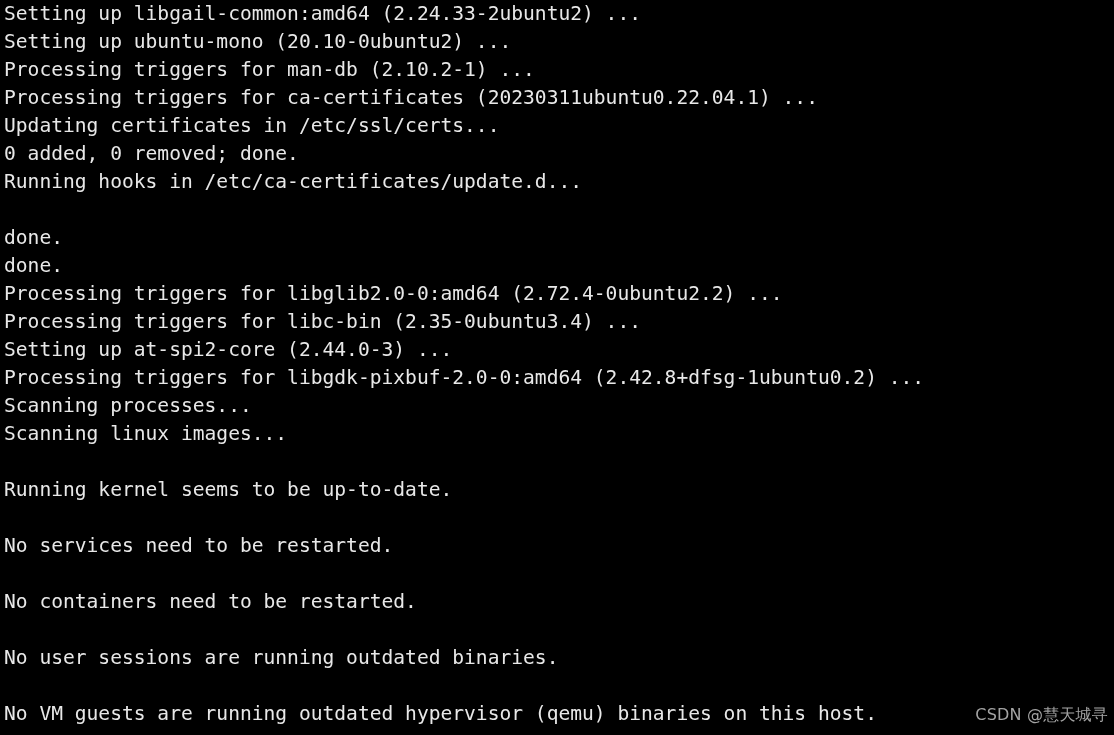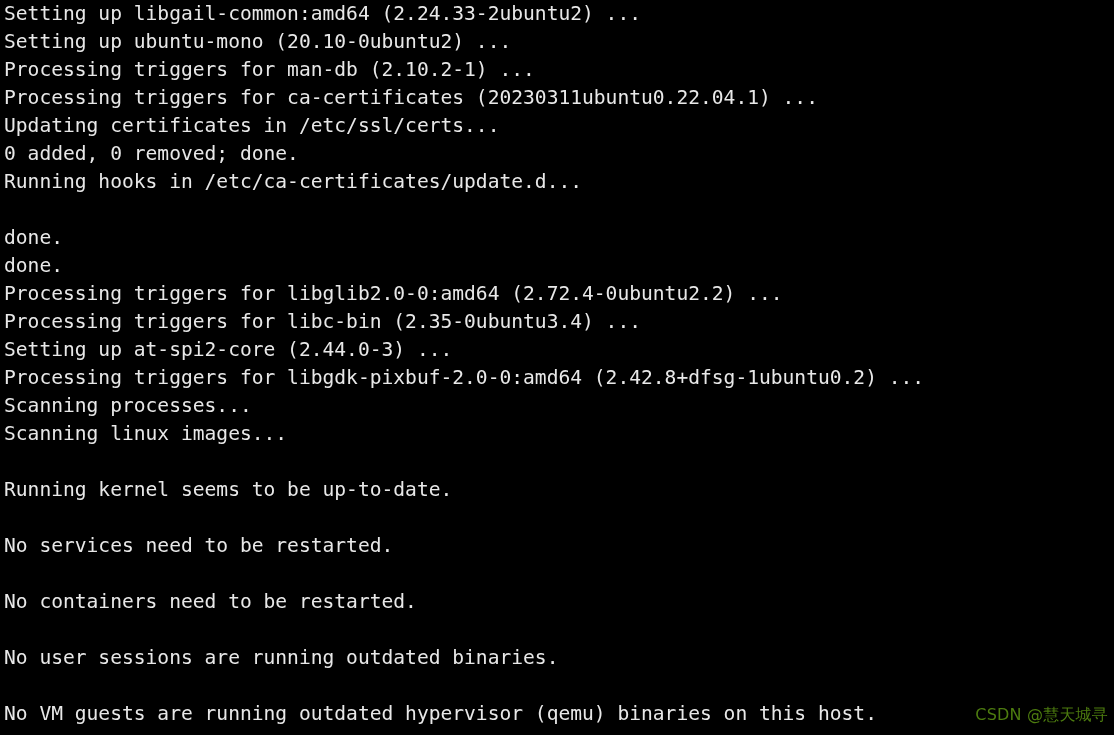--- a/index.html
+++ b/index.html
@@ -55,14 +55,14 @@
     color: #9a9a9a;
     white-space: pre;
     letter-spacing: 0.2px;
   }
 </style>
 </head>
 <body>
 
 <div id="terminal" style="background: rgb(0, 0, 0);">
   <pre id="terminal-output" style="color: rgb(232, 232, 232);"><span class="term-line">Setting up libgail-common:amd64 (2.24.33-2ubuntu2) ...</span><span class="term-line">Setting up ubuntu-mono (20.10-0ubuntu2) ...</span><span class="term-line">Processing triggers for man-db (2.10.2-1) ...</span><span class="term-line">Processing triggers for ca-certificates (20230311ubuntu0.22.04.1) ...</span><span class="term-line">Updating certificates in /etc/ssl/certs...</span><span class="term-line">0 added, 0 removed; done.</span><span class="term-line">Running hooks in /etc/ca-certificates/update.d...</span><span class="term-line blank"></span><span class="term-line">done.</span><span class="term-line">done.</span><span class="term-line">Processing triggers for libglib2.0-0:amd64 (2.72.4-0ubuntu2.2) ...</span><span class="term-line">Processing triggers for libc-bin (2.35-0ubuntu3.4) ...</span><span class="term-line">Setting up at-spi2-core (2.44.0-3) ...</span><span class="term-line">Processing triggers for libgdk-pixbuf-2.0-0:amd64 (2.42.8+dfsg-1ubuntu0.2) ...</span><span class="term-line">Scanning processes...</span><span class="term-line">Scanning linux images...</span><span class="term-line blank"></span><span class="term-line">Running kernel seems to be up-to-date.</span><span class="term-line blank"></span><span class="term-line">No services need to be restarted.</span><span class="term-line blank"></span><span class="term-line">No containers need to be restarted.</span><span class="term-line blank"></span><span class="term-line">No user sessions are running outdated binaries.</span><span class="term-line blank"></span><span class="term-line">No VM guests are running outdated hypervisor (qemu) binaries on this host.</span></pre>
-  <div id="watermark" style="color: #4d7c0f;">CSDN @慧天城寻</div>
+  <div id="watermark" style="color: #a3a3a3;">CSDN @慧天城寻</div>
 </div>
 
 </body></html>

